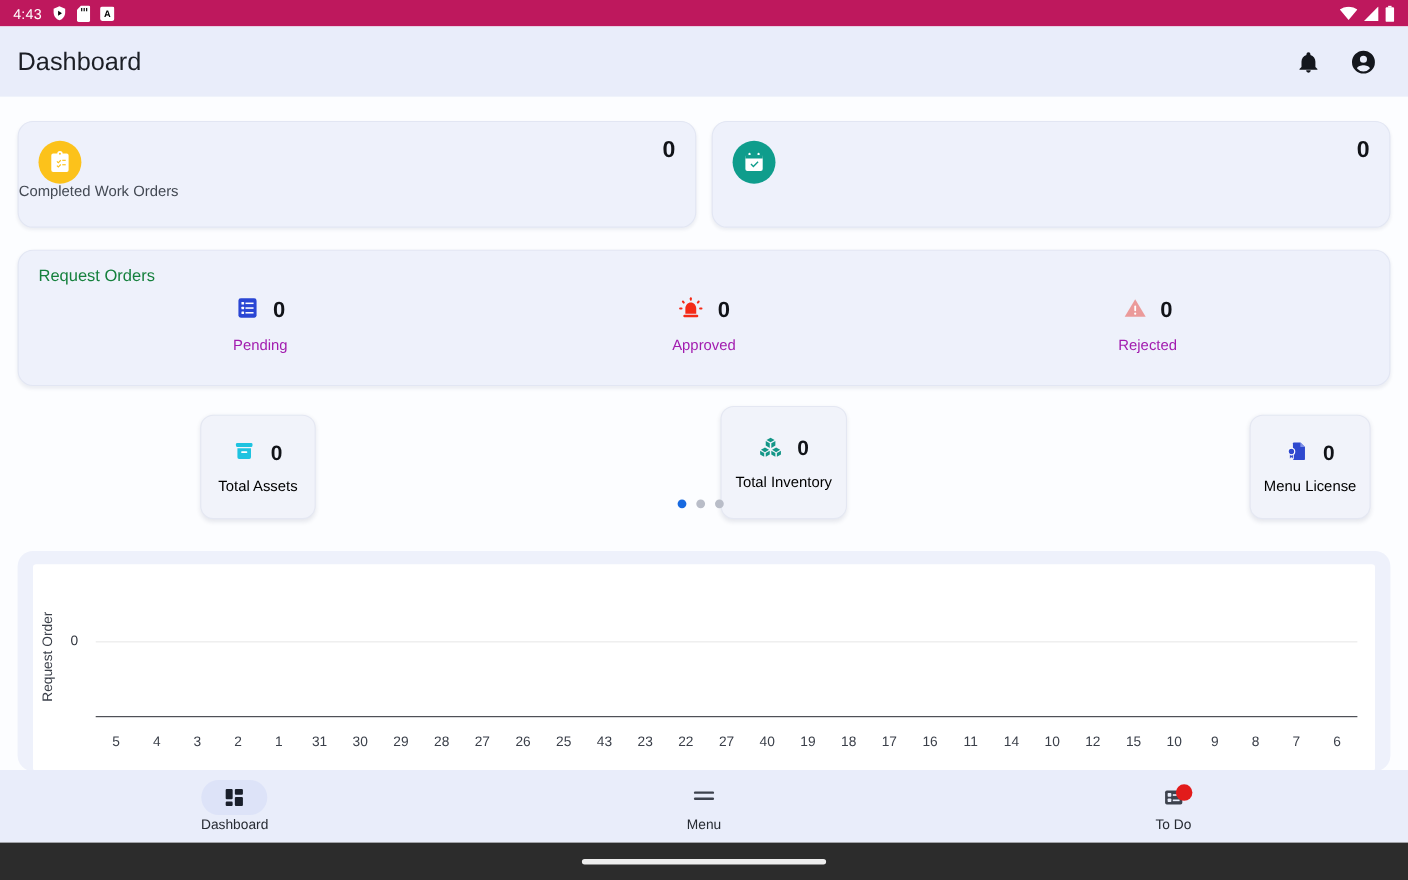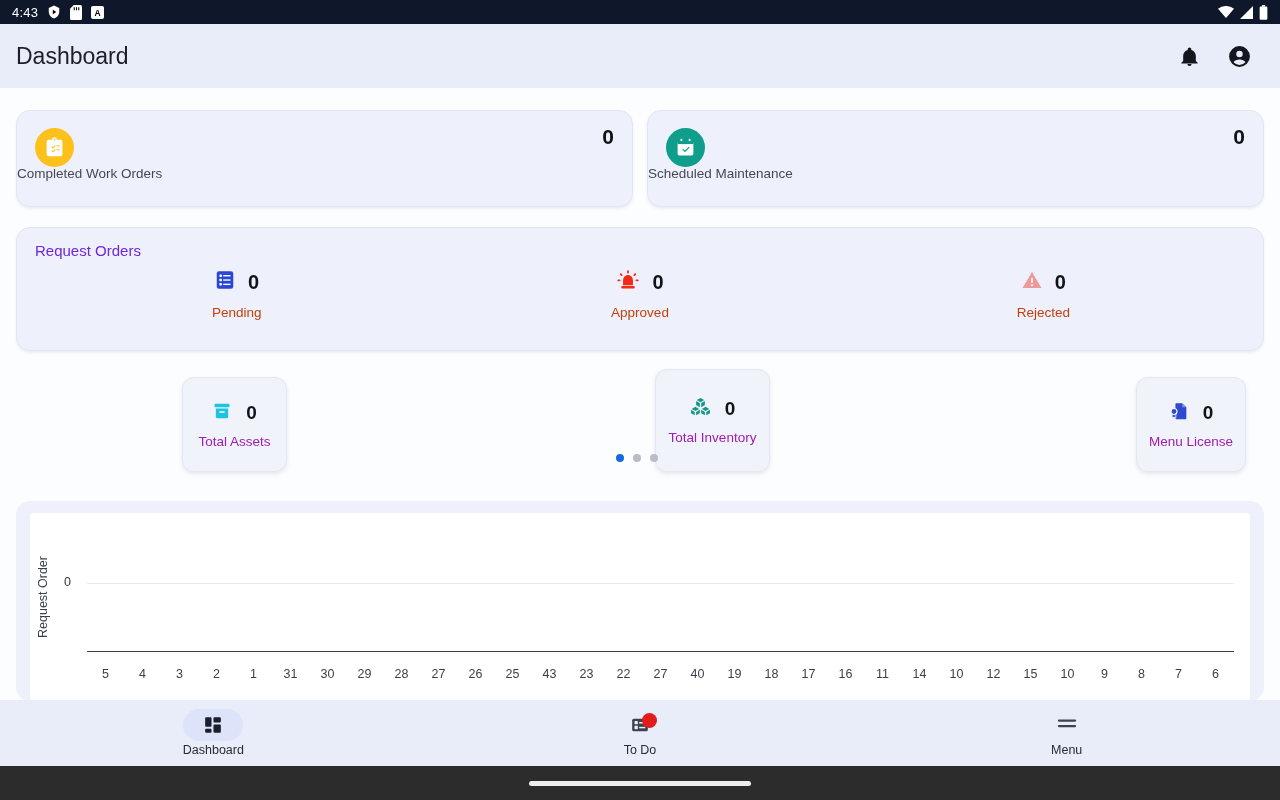--- a/index.html
+++ b/index.html
@@ -6,21 +6,21 @@
   html, body {
     width: 1280px; height: 800px;
     font-family: "Liberation Sans", sans-serif;
     background: #ffffff;
     overflow: hidden;
   }
   .screen { position: relative; width: 1280px; height: 800px; display: flex; flex-direction: column; background:#fafbfe; }
 
   
   .statusbar {
-    height: 24px; background: #0f172a; color: #ffffff;
+    height: 24px; background: #be185d; color: #ffffff;
     display: flex; align-items: center; justify-content: space-between;
     padding: 0 12px; flex: 0 0 24px;
   }
   .sb-left { display: flex; align-items: center; gap: 9px; }
   .sb-time { font-size: 13px; font-weight: 500; letter-spacing: .2px; }
   .sb-right { display: flex; align-items: center; gap: 5px; }
   .sb-ico { display:flex; align-items:center; }
 
   
   .appbar {
@@ -56,38 +56,38 @@
     font-size: 13.5px; color: #434953;
   }
 
   
   .req-card {
     margin: 20px 16px 0 16px; background: #eef1fb;
     border: 1px solid #e2e6f3; border-radius: 14px;
     padding: 14px 18px 18px 18px; height: 124px;
     box-shadow: 0 2px 3px rgba(30,40,80,.07);
   }
-  .req-title { font-size: 15px; color: #6d28d9; margin-bottom: 10px; }
+  .req-title { font-size: 15px; color: #15803d; margin-bottom: 10px; }
   .req-items { display: flex; }
   .req-item { flex: 1 1 0; display: flex; flex-direction: column; align-items: center; }
   .req-top { display: flex; align-items: center; gap: 12px; }
   .req-num { font-size: 20px; font-weight: bold; color: #111318; }
-  .req-label { font-size: 13.5px; color: #c2410c; margin-top: 10px; }
+  .req-label { font-size: 13.5px; color: #a21caf; margin-top: 10px; }
 
   
   .carousel { position: relative; height: 118px; margin-top: 18px; }
   .mini-card {
     position: absolute; background: #f1f3fa;
     border: 1px solid #e4e7f2; border-radius: 12px;
     display: flex; flex-direction: column; align-items: center; justify-content: center;
     box-shadow: 0 2px 4px rgba(30,40,80,.10);
   }
   .mini-top { display: flex; align-items: center; gap: 14px; }
   .mini-num { font-size: 19px; font-weight: bold; color: #111318; }
-  .mini-label { font-size: 13.5px; color: #a21caf; margin-top: 9px; }
+  .mini-label { font-size: 13.5px; color: #000000; margin-top: 9px; }
   .mc-1 { left: 182px; top: 8px; width: 105px; height: 95px; }
   .mc-2 { left: 655px; top: 0px;  width: 115px; height: 103px; }
   .mc-3 { left: 1136px; top: 8px; width: 110px; height: 95px; }
   .dots { position: absolute; left: 616px; top: 85px; display: flex; gap: 9px; align-items: center; }
   .dot { width: 8px; height: 8px; border-radius: 50%; background: #b9bdc8; }
   .dot.active { background: #1769e0; }
 
   
   .chart-card {
     margin: 14px 16px 0 16px; background: #eef1fb;
@@ -218,21 +218,20 @@
         <div class="stat-badge" style="background:#0f9d8c">
           <svg width="21" height="21" viewBox="0 0 24 24">
               <rect x="3" y="4.5" width="18" height="16.5" rx="2" fill="#fff"></rect>
               <rect x="6.2" y="2" width="2.2" height="4.4" rx="1.1" fill="#fff"></rect>
               <rect x="15.6" y="2" width="2.2" height="4.4" rx="1.1" fill="#fff"></rect>
               <rect x="3" y="4.5" width="18" height="3.6" fill="#0f9d8c"></rect>
               <path fill="#0f9d8c" d="m8.3 14.4 1-1 2 2 4.4-4.4 1 1-5.4 5.4z"></path>
             </svg>
         </div>
         <div class="stat-value">0</div>
-        <div class="stat-label">Scheduled Maintenance</div>
       </div>
     </div>
 
     <div class="req-card">
       <div class="req-title">Request Orders</div>
       <div class="req-items">
 
         <div class="req-item">
           <div class="req-top">
             <span>
@@ -400,42 +399,42 @@
               <rect x="2.6" y="16.4" width="7.6" height="5" rx="1.2"></rect>
               <rect x="12.6" y="11.4" width="8.8" height="10" rx="1.2"></rect>
             </g>
           </svg>
       </div>
       <div class="nav-label">Dashboard</div>
     </div>
 
     <div class="nav-item">
       <div class="nav-pill">
+        <svg width="22" height="18" viewBox="0 0 24 18">
+            <g fill="#3d424d">
+              <rect x="2" y="3" width="20" height="2.4" rx="1.2"></rect>
+              <rect x="2" y="9" width="20" height="2.4" rx="1.2"></rect>
+            </g>
+          </svg>
+      </div>
+      <div class="nav-label">Menu</div>
+    </div>
+
+    <div class="nav-item">
+      <div class="nav-pill">
         <svg width="20" height="20" viewBox="0 0 24 24">
             <rect x="2.6" y="4.4" width="18.8" height="15.2" rx="2" fill="#3d424d"></rect>
             <rect x="5.4" y="7.2" width="4" height="4" rx=".8" fill="#e9edfa"></rect>
             <rect x="5.4" y="13" width="4" height="4" rx=".8" fill="#e9edfa"></rect>
             <rect x="11" y="8.4" width="7.4" height="1.8" fill="#e9edfa"></rect>
             <rect x="11" y="14.2" width="7.4" height="1.8" fill="#e9edfa"></rect>
           </svg>
       </div>
       <div class="badge-dot"></div>
       <div class="nav-label">To Do</div>
     </div>
-
-    <div class="nav-item">
-      <div class="nav-pill">
-        <svg width="22" height="18" viewBox="0 0 24 18">
-            <g fill="#3d424d">
-              <rect x="2" y="3" width="20" height="2.4" rx="1.2"></rect>
-              <rect x="2" y="9" width="20" height="2.4" rx="1.2"></rect>
-            </g>
-          </svg>
-      </div>
-      <div class="nav-label">Menu</div>
-    </div>
   </div>
 
   <div class="gesturebar">
     <div class="gesture-pill"></div>
   </div>
 
 </div>
 
 </body></html>

